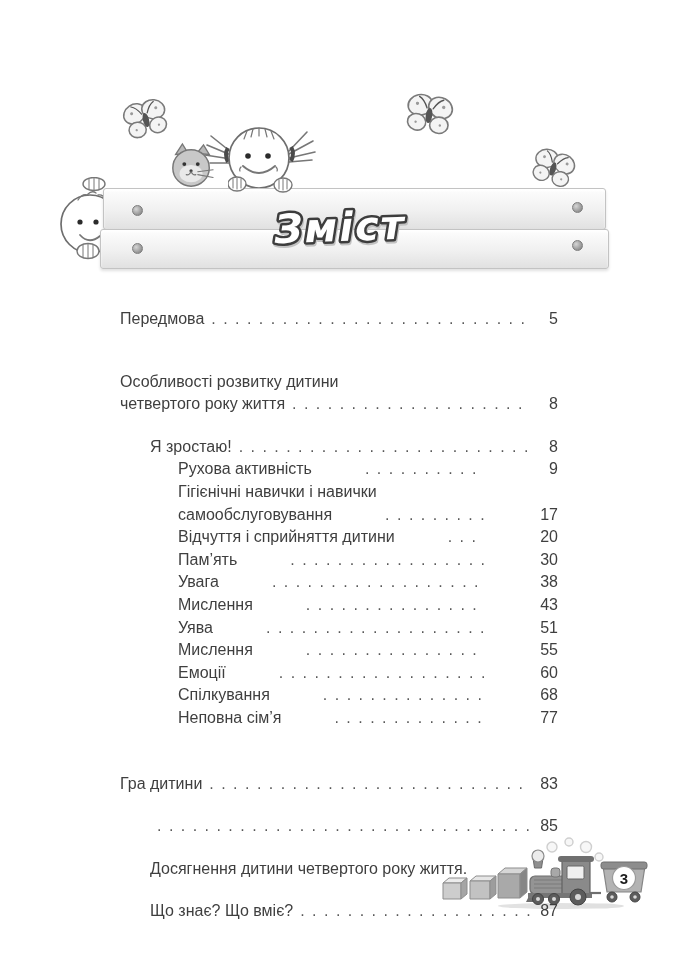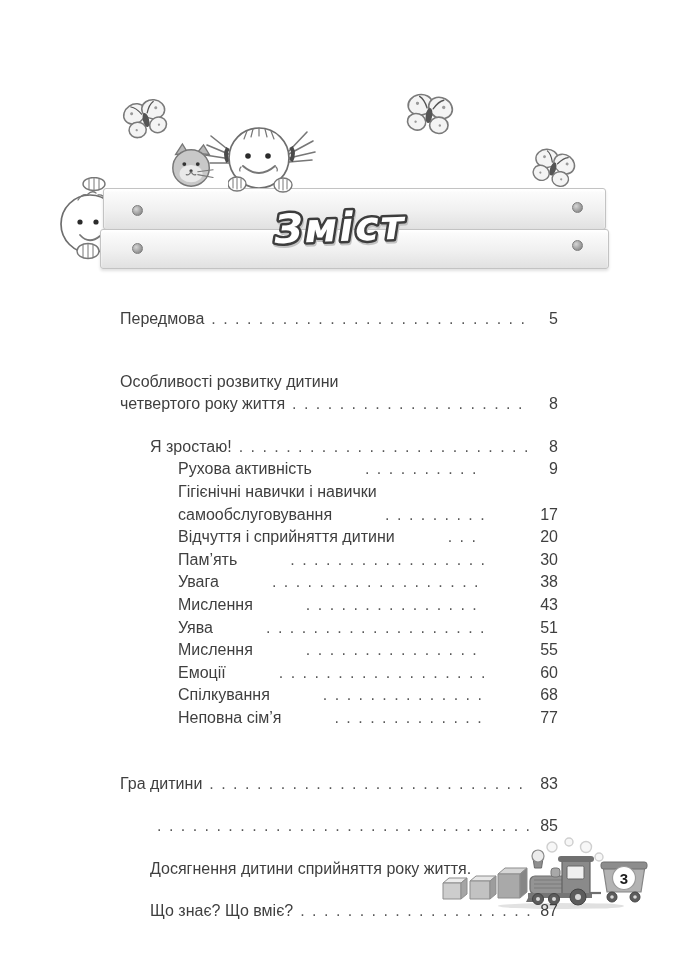--- a/index.html
+++ b/index.html
@@ -215,21 +215,21 @@
     <div class="row gap-md">
         <span class="lbl">Гра дитини</span>
         <span class="leader"></span>
         <span class="pg">83</span>
       </div>
     <div class="row lvl1">
         <span class="leader"></span>
         <span class="pg">85</span>
       </div>
     <div class="row lvl1 noleader">
-        <span class="lbl">Досягнення дитини сприйняття року життя.</span>
+        <span class="lbl">Досягнення дитини четвертого року життя.</span>
       </div>
     <div class="row lvl1">
         <span class="lbl">Що знає? Що вміє?</span>
         <span class="leader"></span>
         <span class="pg">87</span>
       </div>
   </div>
 
   <svg class="footer-art" viewBox="0 0 210 80">
 

